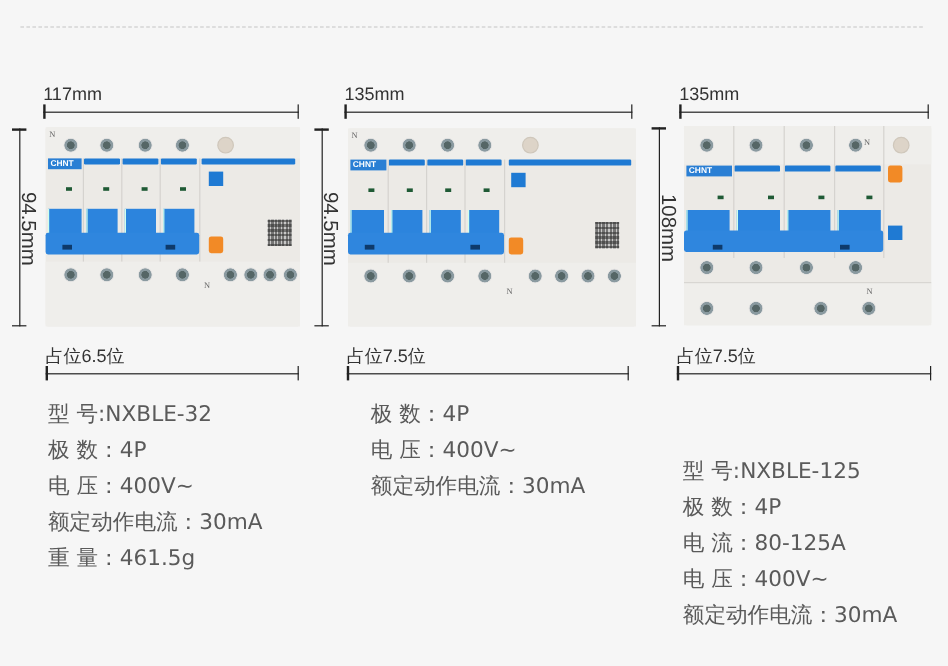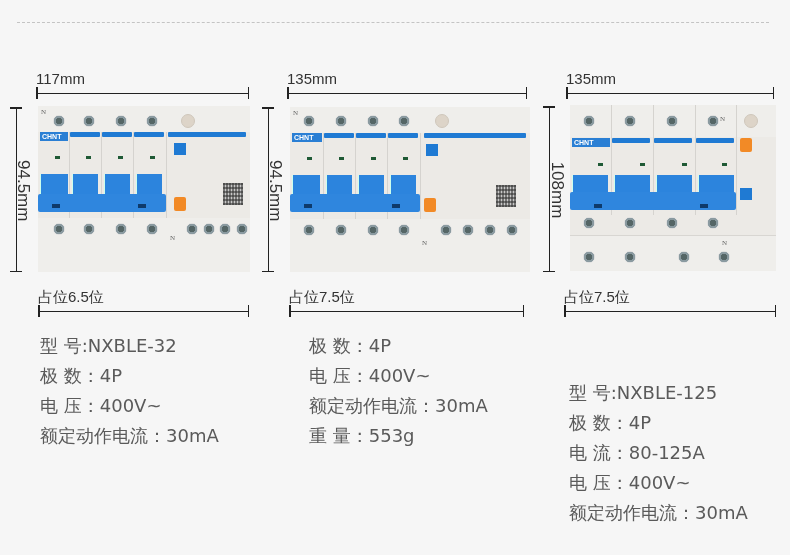--- a/index.html
+++ b/index.html
@@ -113,20 +113,21 @@
       <div class="line"></div>
       <div class="tick-l"></div>
       <div class="tick-r"></div>
     </div>
 
   <div class="spec" style="left:40px;top:331px;">
     <div class="spec-row"><span>型  号:</span><span>NXBLE-32</span></div>
     <div class="spec-row"><span>极  数：</span><span>4P</span></div>
     <div class="spec-row"><span>电  压：</span><span>400V~</span></div>
     <div class="spec-row"><span>额定动作电流：</span><span>30mA</span></div>
+    <div class="spec-row"><span>重  量：</span><span>461.5g</span></div>
   </div>
 </div>
 
 <div>
   <div class="dim-label" style="left:287px;top:70px;width:240px;">135mm</div>
   <div class="dim-h" style="left:287px;top:87px;width:240px;">
       <div class="line"></div>
       <div class="tick-l"></div>
       <div class="tick-r"></div>
     </div>
@@ -186,21 +187,20 @@
   <div class="dim-h" style="left:289px;top:305px;width:235px;">
       <div class="line"></div>
       <div class="tick-l"></div>
       <div class="tick-r"></div>
     </div>
 
   <div class="spec" style="left:309px;top:331px;">
     <div class="spec-row"><span>极  数：</span><span>4P</span></div>
     <div class="spec-row"><span>电  压：</span><span>400V~</span></div>
     <div class="spec-row"><span>额定动作电流：</span><span>30mA</span></div>
-    <div class="spec-row"><span>重  量：</span><span>553g</span></div>
   </div>
 </div>
 
 <div>
   <div class="dim-label" style="left:566px;top:70px;width:208px;">135mm</div>
   <div class="dim-h" style="left:566px;top:87px;width:208px;">
       <div class="line"></div>
       <div class="tick-l"></div>
       <div class="tick-r"></div>
     </div>

